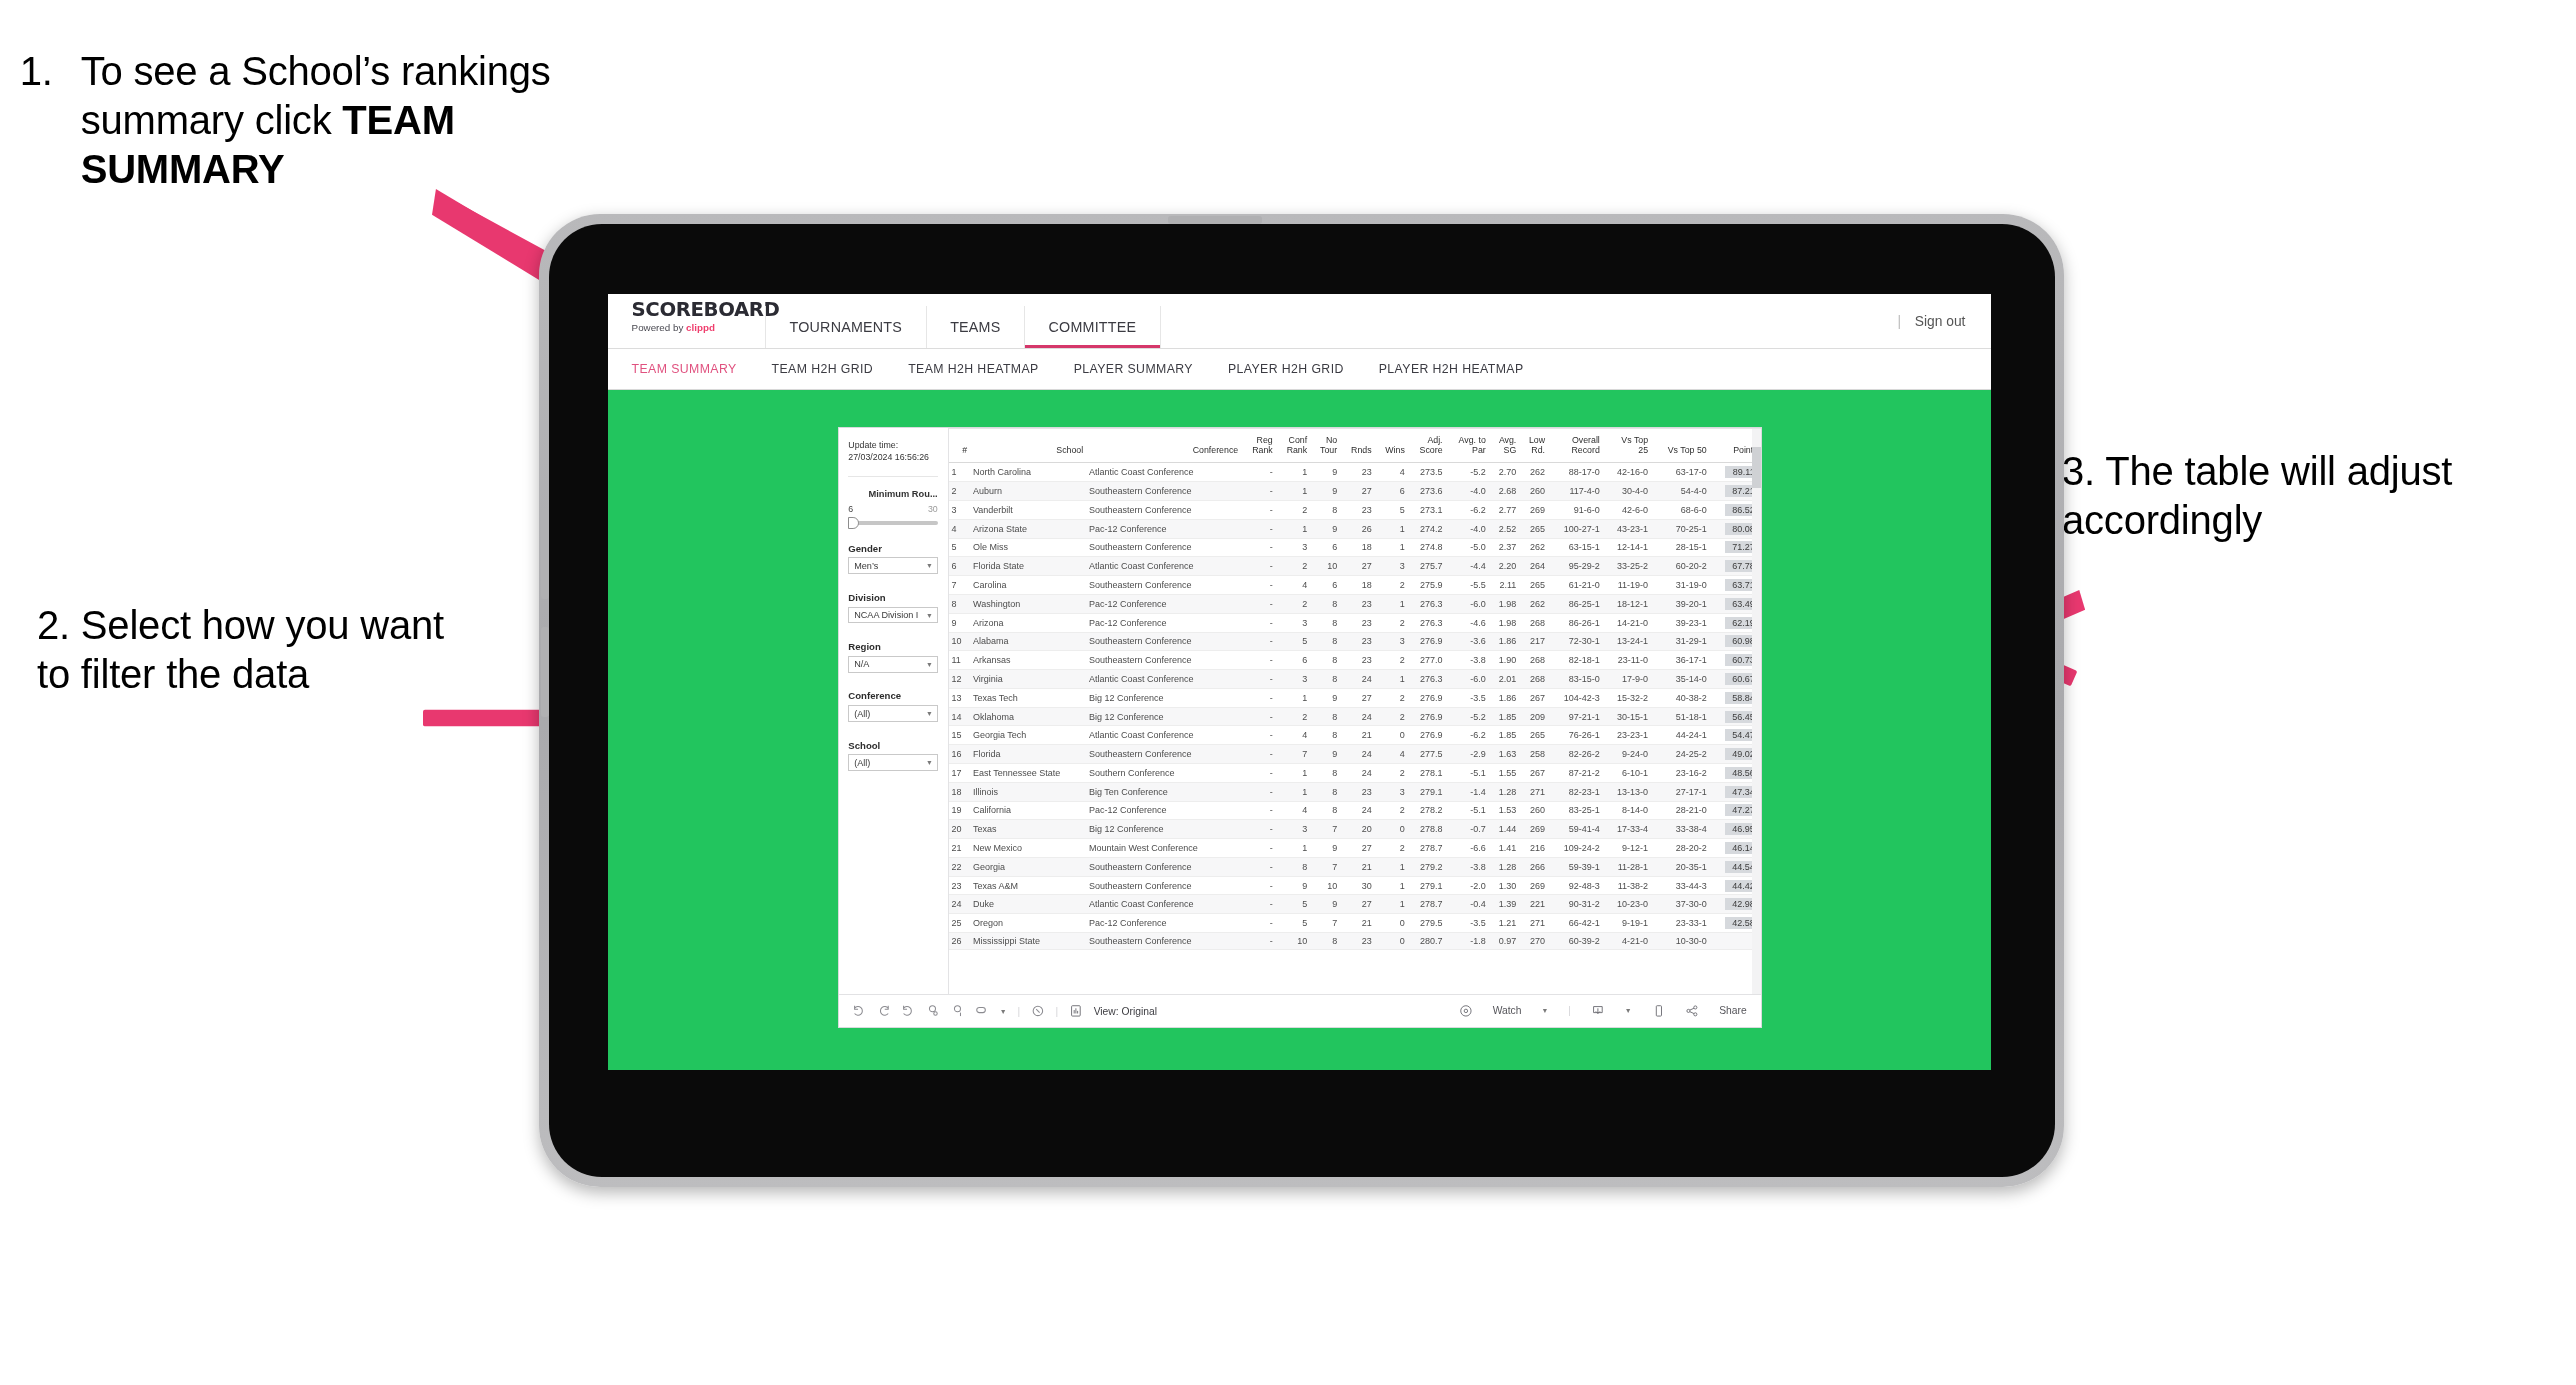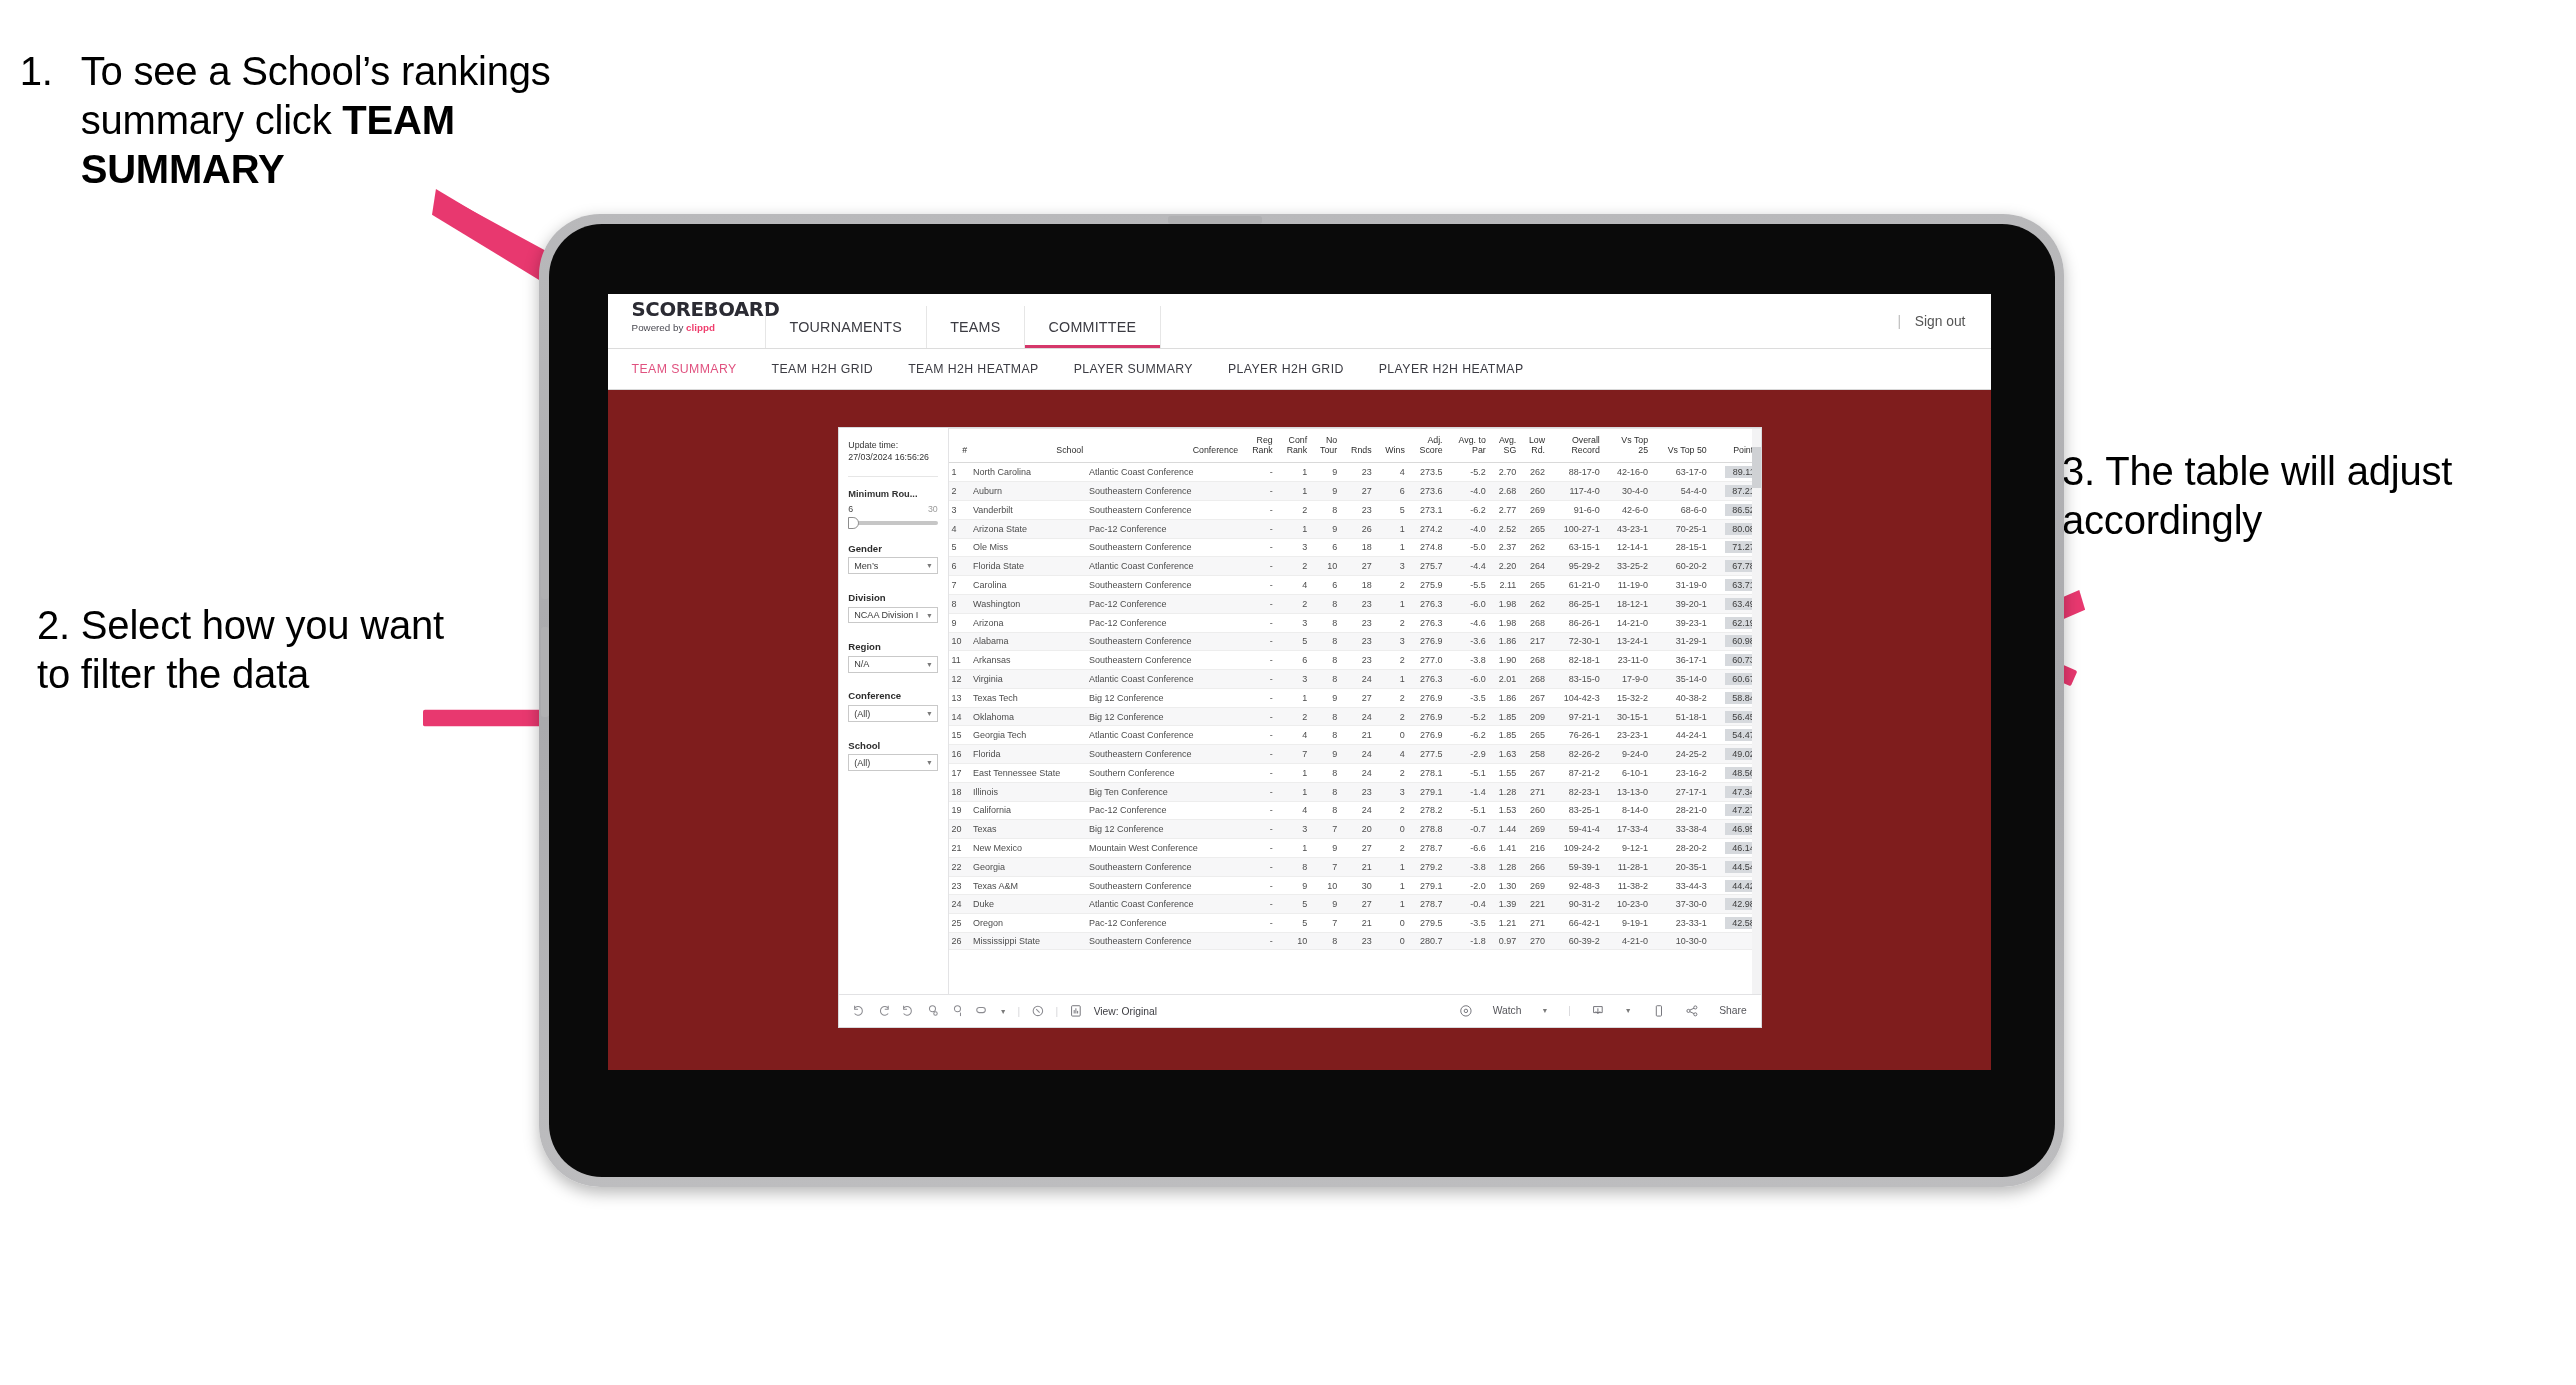--- a/index.html
+++ b/index.html
@@ -90,39 +90,39 @@
   }
   .topbar-right .sep { color:#bbb; }
 
   .subnav {
     height: 41px; background:#fff; border-bottom: 1px solid #d8d8d8;
     display:flex; align-items:center; padding-left: 23.6px; gap: 35px;
   }
   .subnav-item { font-size: 12.3px; color:#3b3b42; letter-spacing:0.4px; white-space:nowrap; }
   .subnav-item.active { color:#e0517f; }
 
-  .workarea { background:#7f1d1d; height: 680px; padding-top: 37px; }
+  .workarea { background:#22c55e; height: 680px; padding-top: 37px; }
 
   
   .viz {
     width: 924px; margin: 0 auto; background:#fff;
     border: 1px solid #d9dadd;
     display:flex; flex-direction:column;
     height: 601px;
   }
   .viz-body { display:flex; flex:1; min-height:0; }
 
   .filters {
     width: 110px; border-right: 1px solid #e3e3e5;
     padding: 11.8px 9.8px 0 9.8px; background:#fff;
     font-size: 9.3px; color:#3a3a3a;
   }
   .upd-label { font-size: 8.8px; color:#333; line-height:1.35; }
   .filters hr { border:0; border-top:1px solid #e6e6e6; margin: 12.8px 0 11.8px 0; }
-  .slider-title { font-size: 9.3px; font-weight:700; color:#333; text-align:left; margin-bottom: 4.9px;}
+  .slider-title { font-size: 9.3px; font-weight:700; color:#333; text-align:right; margin-bottom: 4.9px;}
   .slider-row { display:flex; justify-content:space-between; font-size:8.8px; color:#444; }
   .slider-row .max { color:#9b9b9b; }
   .slider-track {
     position:relative; height:3.9px; background:#c6c6c6; border-radius:2px; margin-top: 6.9px;
   }
   .slider-knob {
     position:absolute; left:0; top:-3.9px; width:10.8px; height:11.8px;
     background:#fff; border:1.5px solid #8d8d8d; border-radius: 0 5.9px 5.9px 0;
   }
   .f-group { margin-top: 17.7px; }

